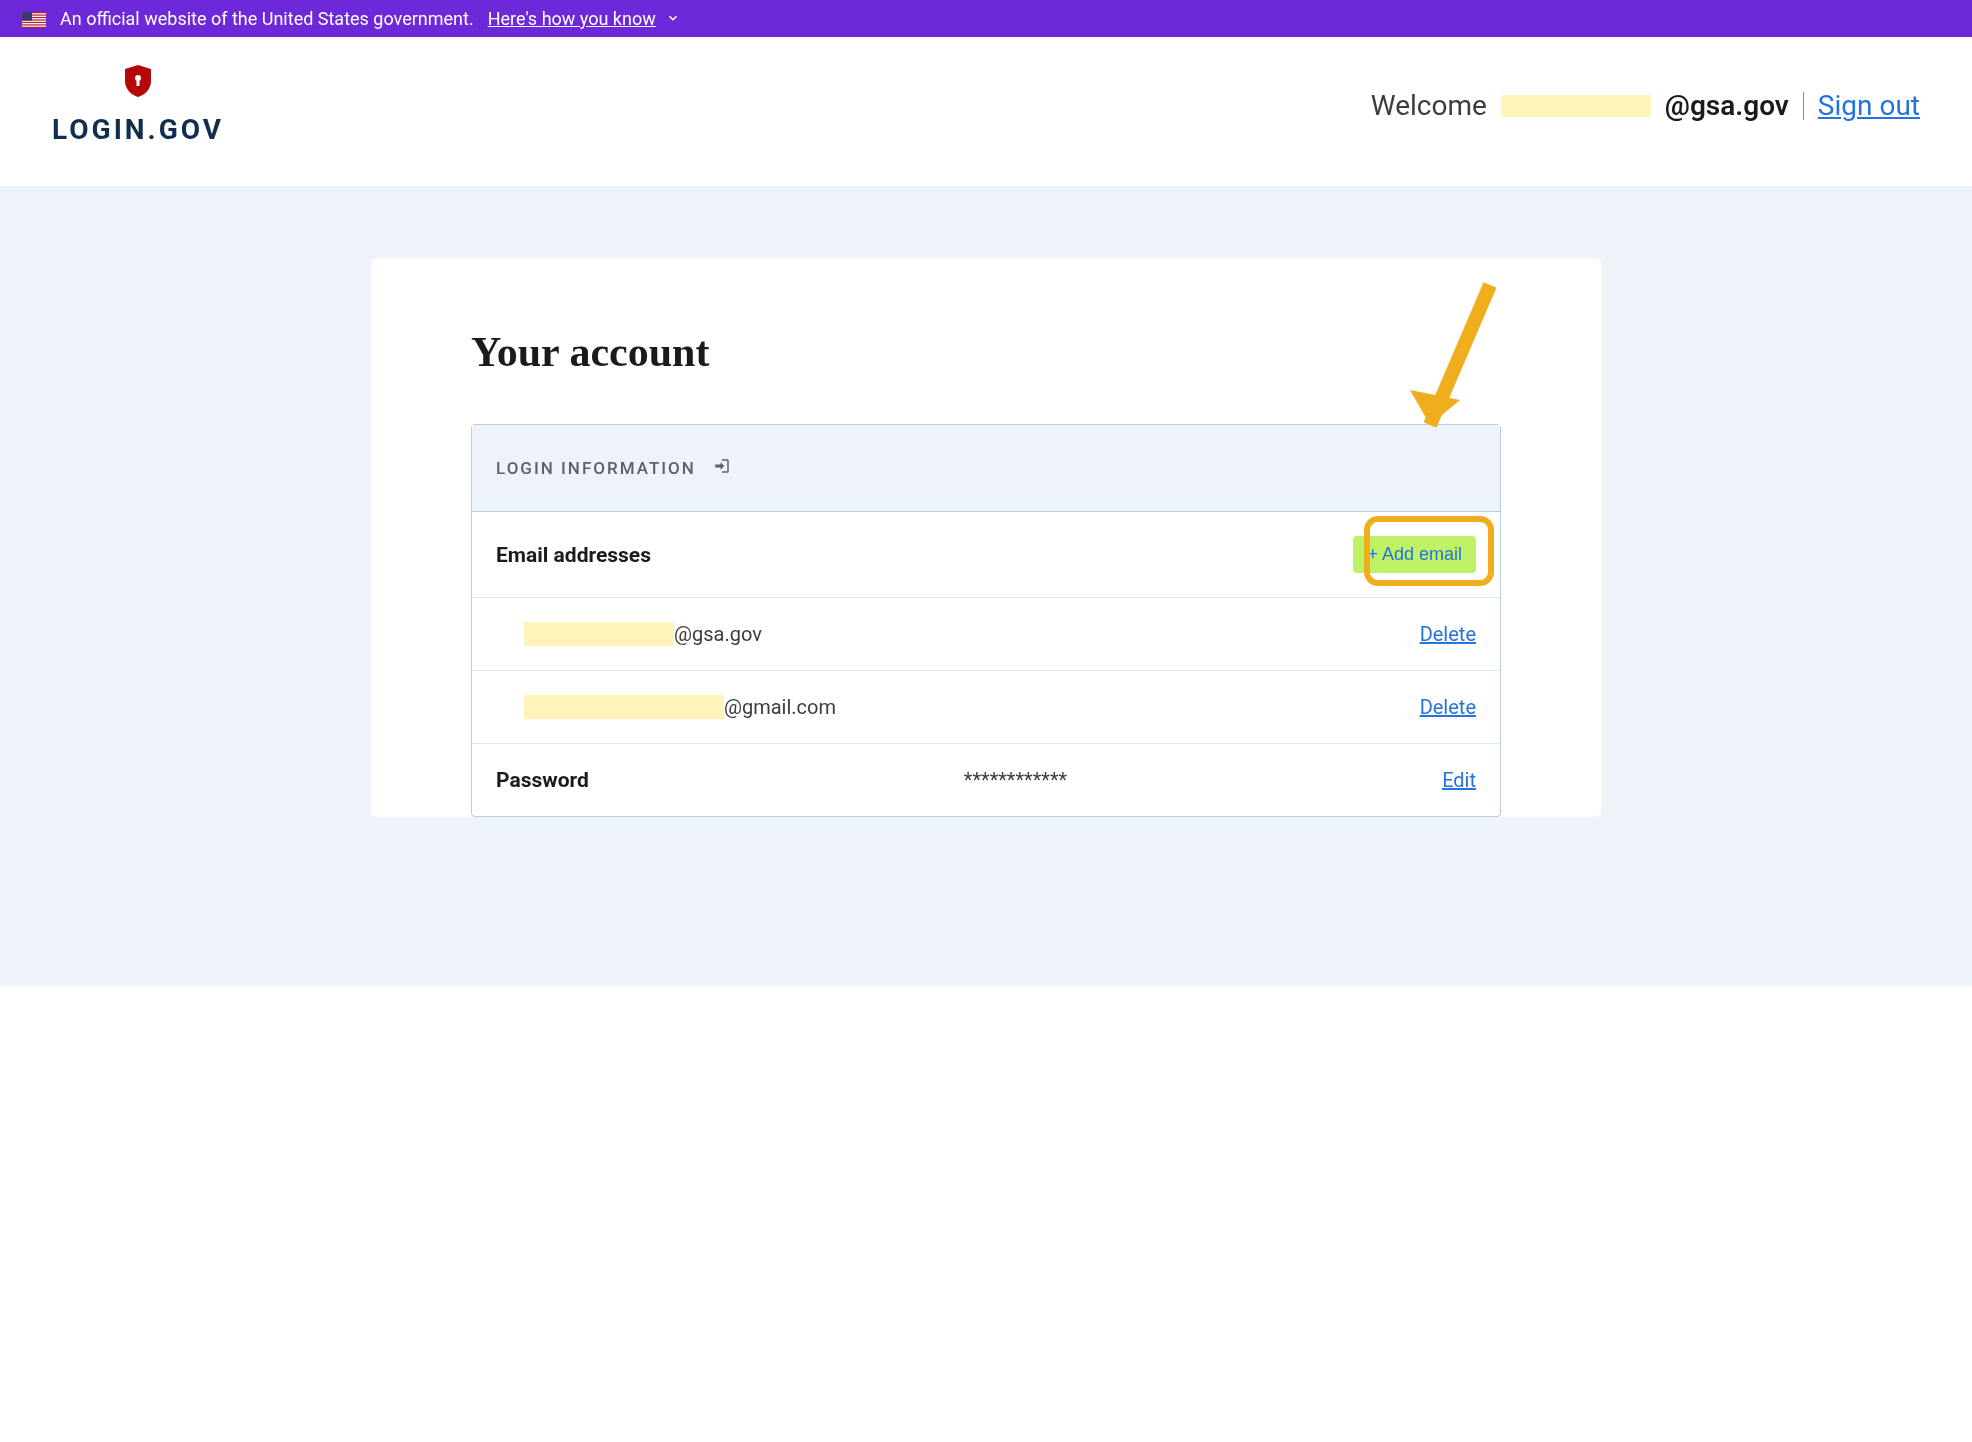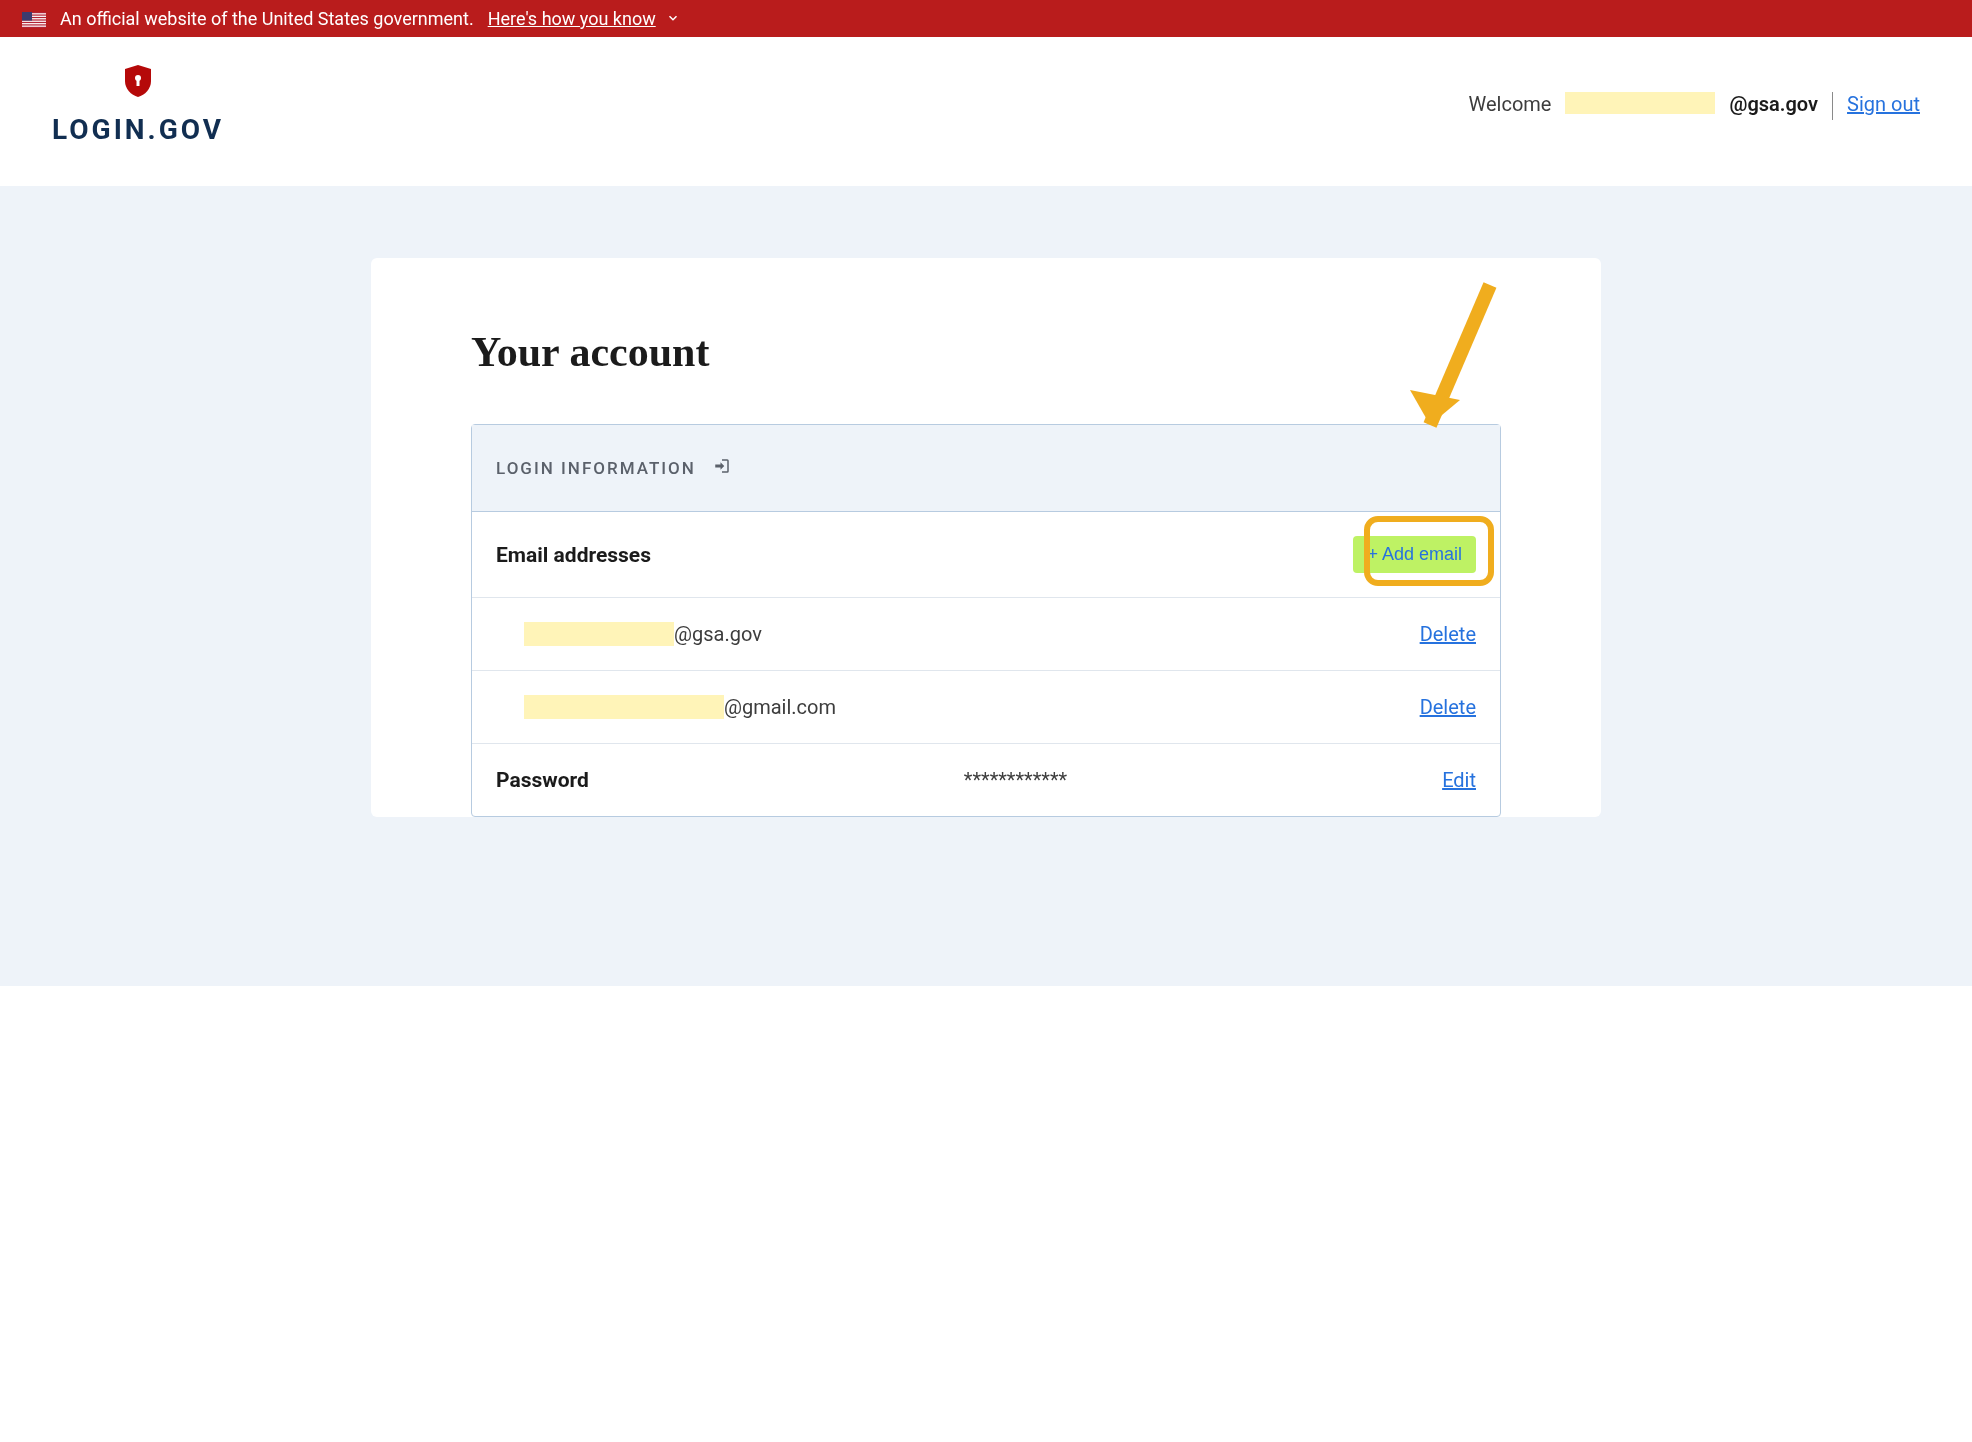--- a/index.html
+++ b/index.html
@@ -5,21 +5,21 @@
   * { box-sizing: border-box; margin: 0; padding: 0; }
   html, body { width: 100%; }
   body {
     font-family: -apple-system, BlinkMacSystemFont, "Segoe UI", Roboto, "Helvetica Neue", Arial, sans-serif;
     color: #1b1b1b;
     background: #fff;
   }
 
   
   .gov-banner {
-    background: #b91c1c;
+    background: #6d28d9;
     color: #fff;
     display: flex;
     align-items: center;
     padding: 8px 22px;
     font-size: 18px;
     gap: 14px;
   }
   .flag-icon {
     width: 24px; height: 16px;
     display: inline-block;
@@ -49,22 +49,23 @@
     flex-direction: column;
   }
   .logo-text {
     font-size: 28px;
     font-weight: 700;
     letter-spacing: 3px;
     color: #112e51;
   }
   .header-right {
     display: flex;
+    align-items: center;
     gap: 14px;
-    font-size: 20px;
+    font-size: 28px;
   }
   .welcome-text { color: #3d3d3d; }
   .redact-header {
     display: inline-block;
     width: 150px; height: 22px;
     background: #fff4b8;
     vertical-align: middle;
   }
   .email-domain { color: #1b1b1b; font-weight: 600; }
   .vsep {

